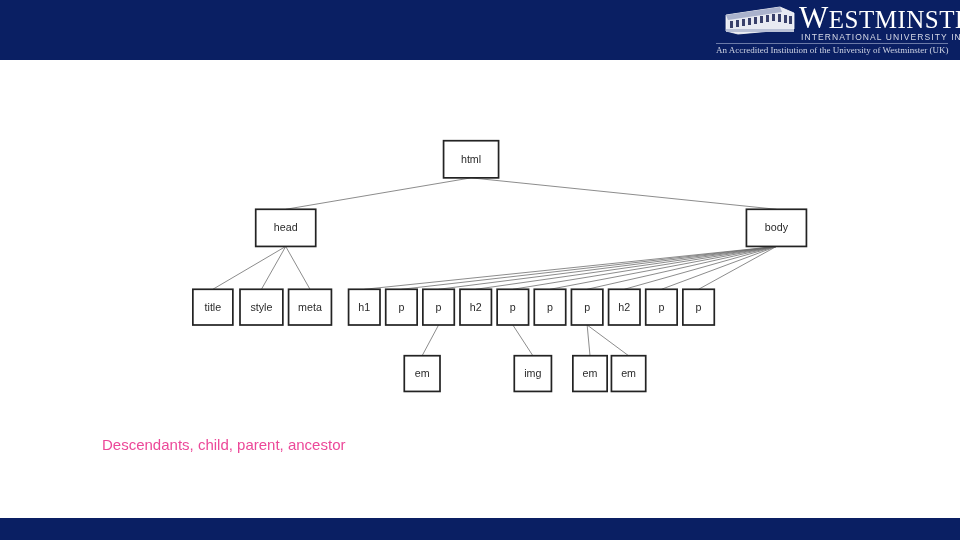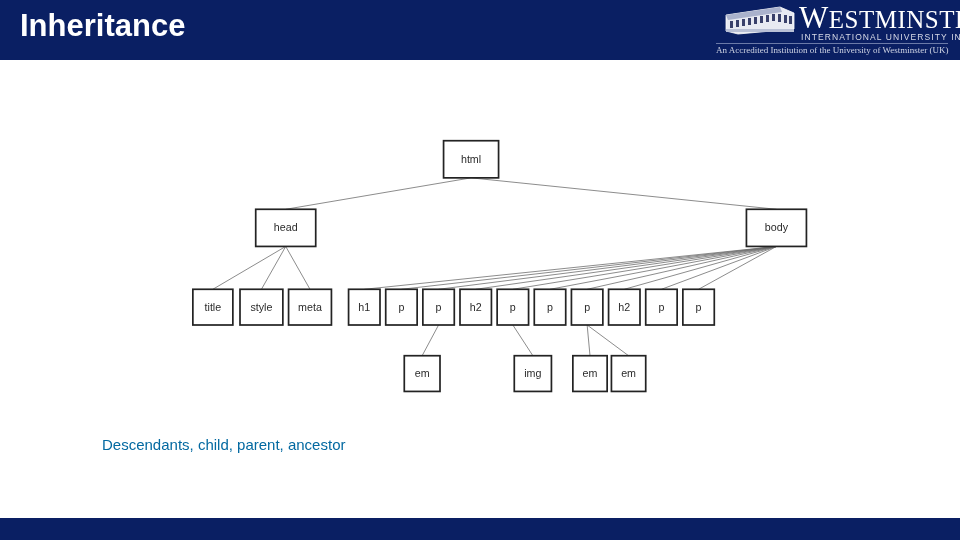--- a/index.html
+++ b/index.html
@@ -119,41 +119,40 @@
     stroke-width: 1.1;
     fill: none;
   }
 
   
   #caption {
     position: absolute;
     left: 102px;
     top: 436px;
     font-size: 15px;
-    color: #0369a1;
+    color: #ec4899;
     white-space: nowrap;
   }
 
   
   #footer-bar {
     position: absolute;
     left: 0;
     top: 518px;
     width: 960px;
     height: 22px;
     background: #0a1f63;
   }
 </style>
 </head>
 <body>
 
 <div id="slide">
 
   <div id="header-bar"></div>
-  <div id="slide-title">Inheritance</div>
 
   <div id="logo">
     <svg id="logo-building" viewBox="0 0 72 30">
       <polygon points="2,10 56,2 70,8 70,24 14,29 2,26" fill="#e8eaf2" stroke="#ffffff" stroke-width="0.8"></polygon>
       <polygon points="2,10 56,2 58,7 4,15" fill="#aab2cc"></polygon>
       <g fill="#39406b">
         <rect x="6" y="16" width="3" height="7"></rect>
         <rect x="12" y="15" width="3" height="7"></rect>
         <rect x="18" y="14" width="3" height="7"></rect>
         <rect x="24" y="13" width="3" height="7"></rect>

